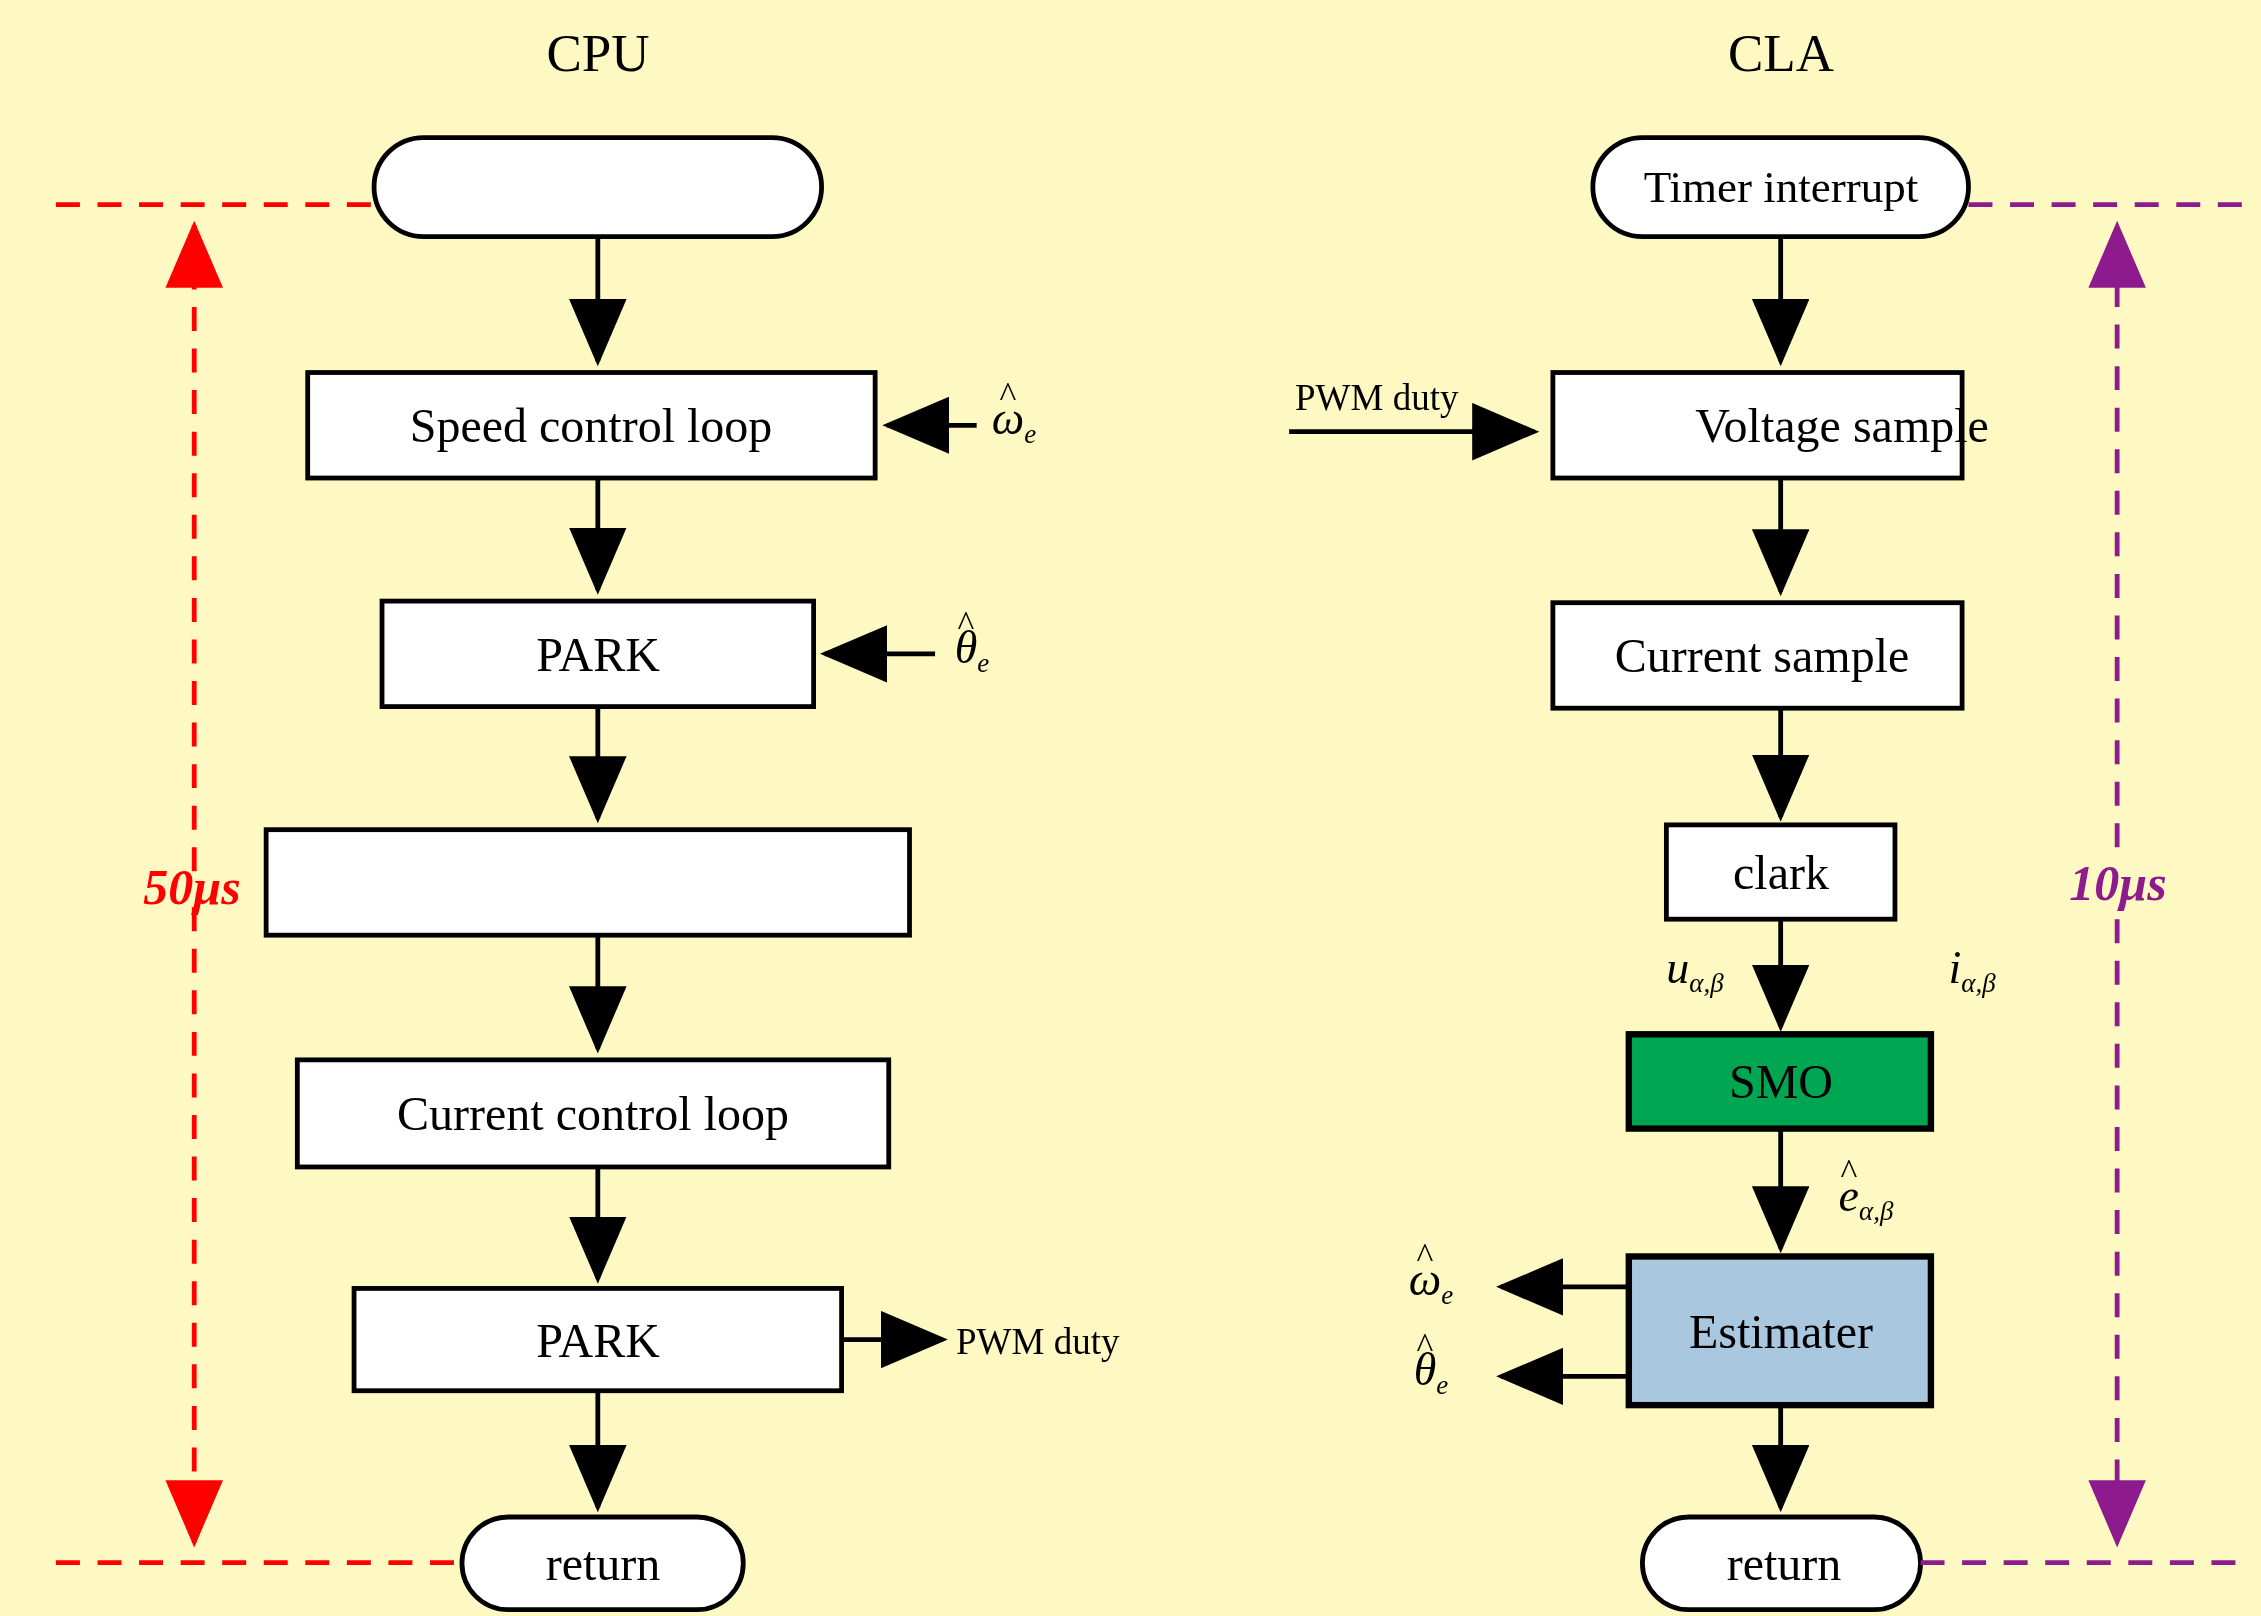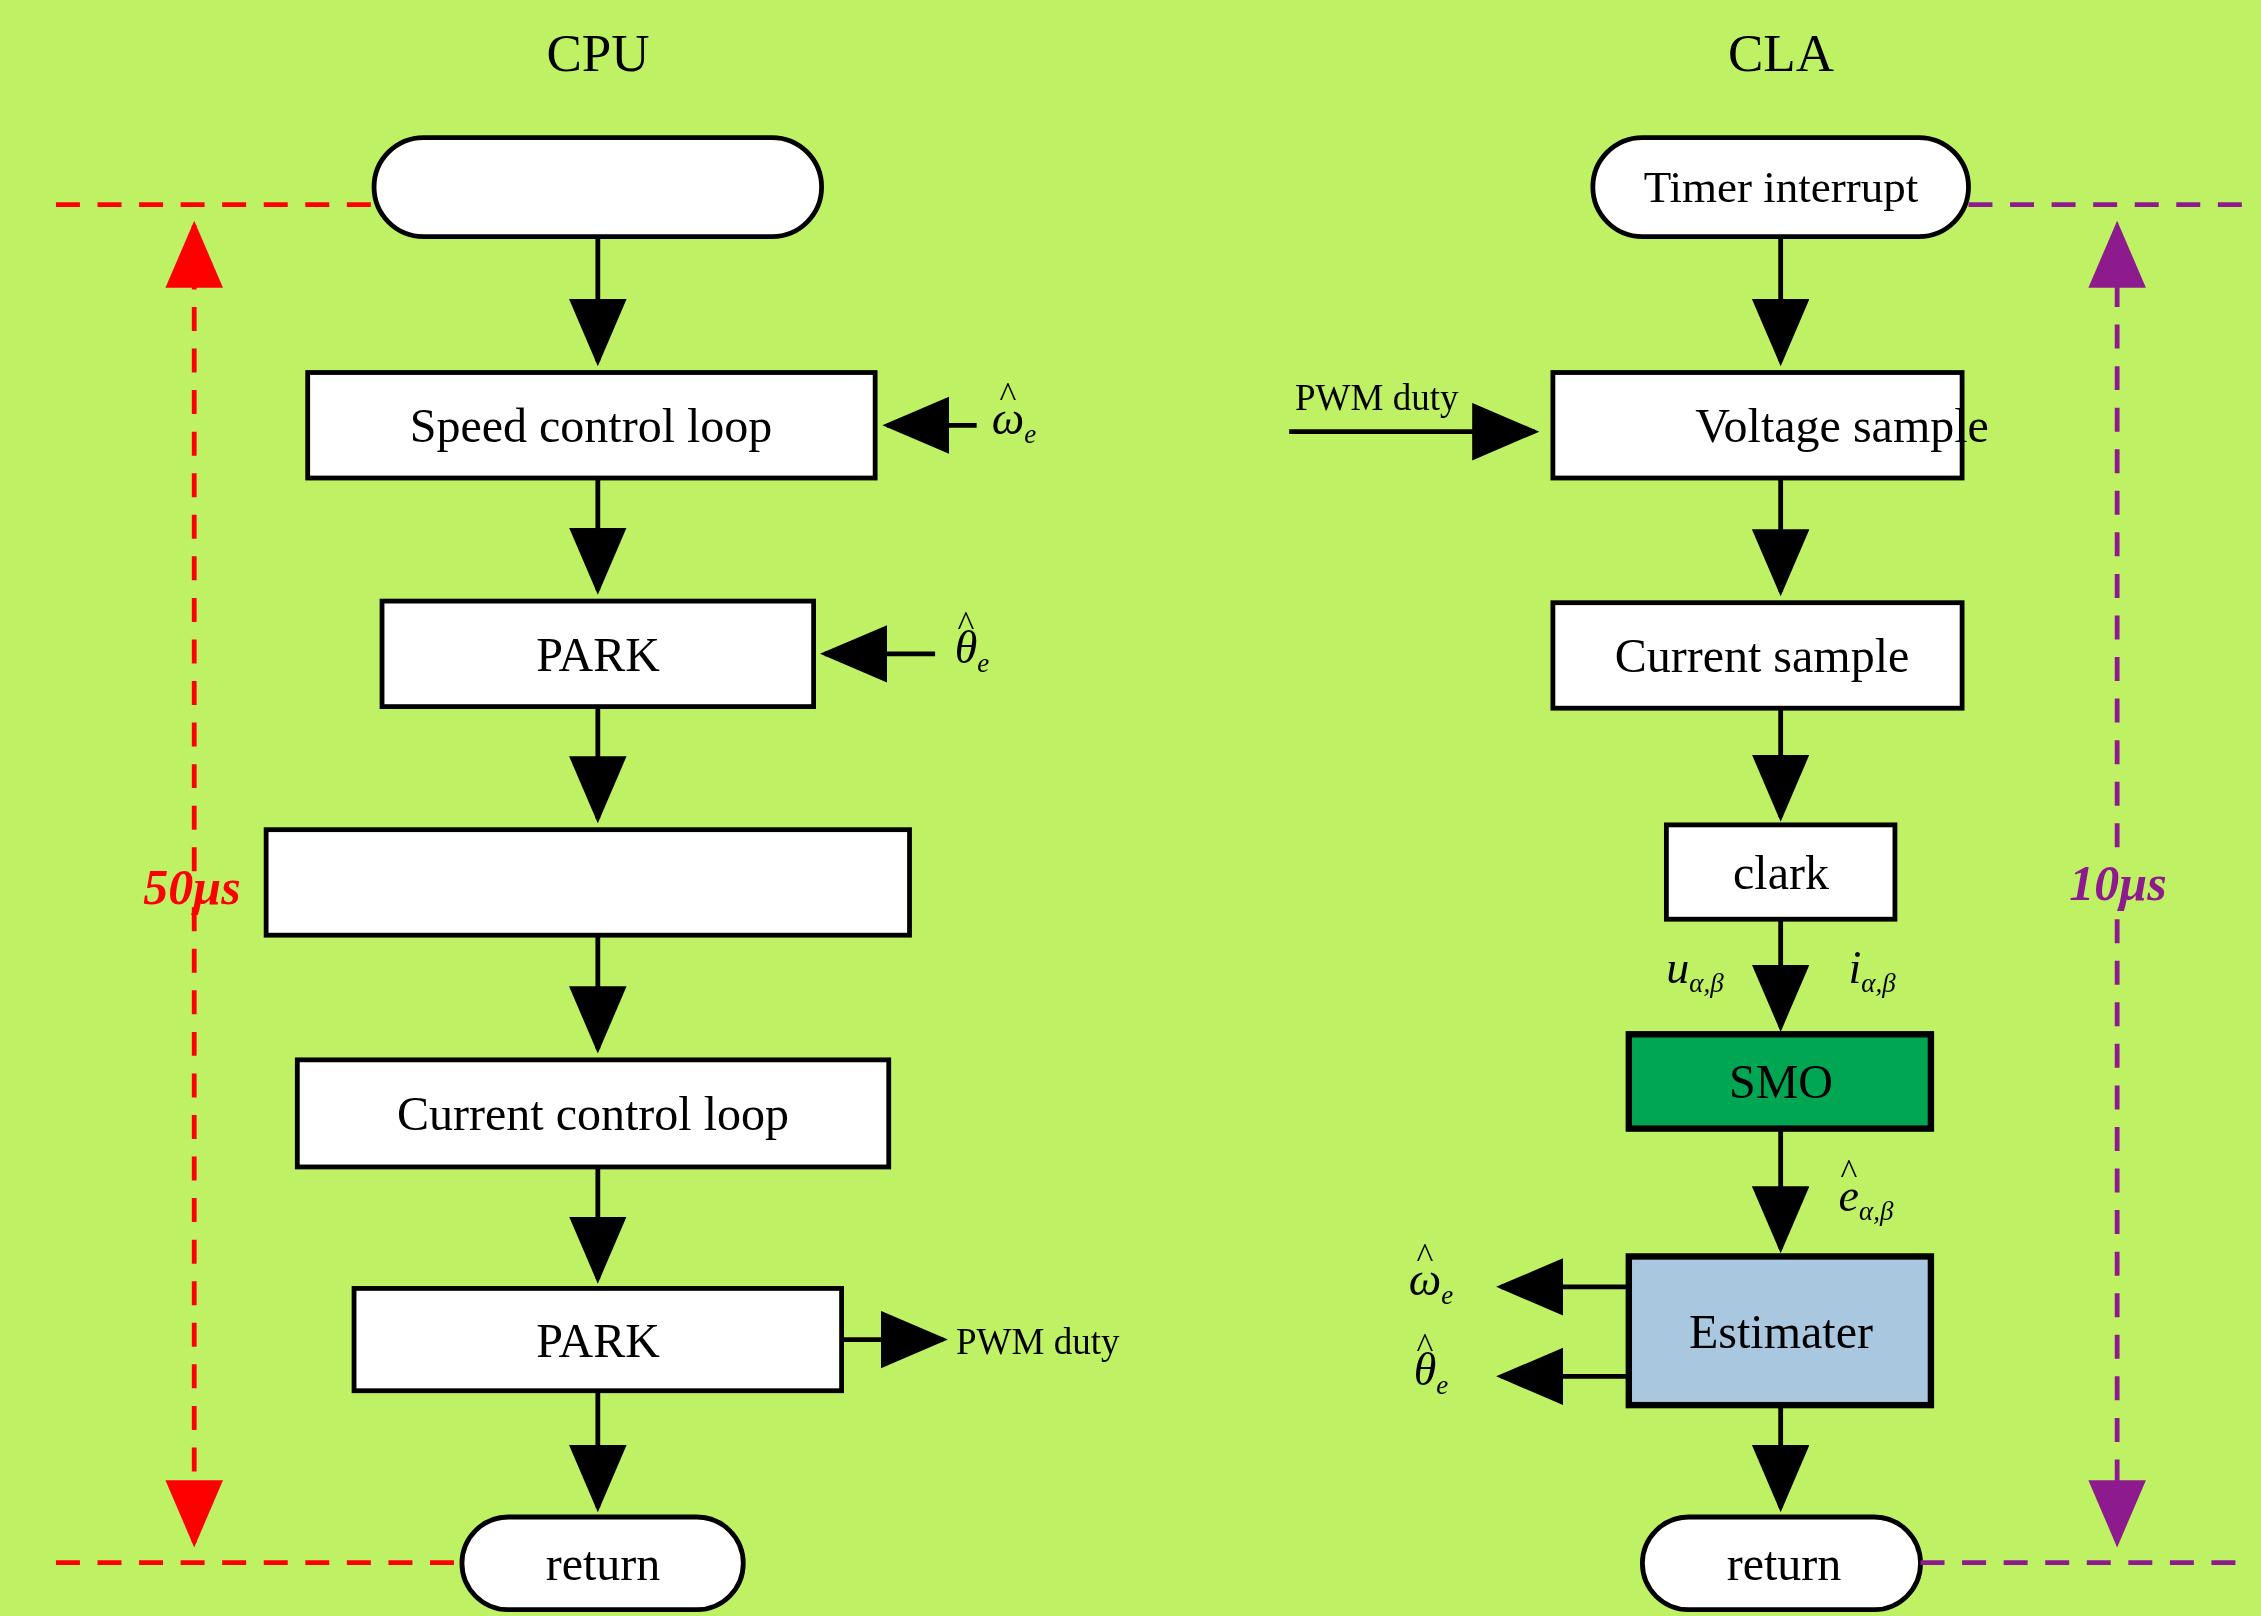--- a/index.html
+++ b/index.html
@@ -1,18 +1,18 @@
 <!DOCTYPE html>
 <html style="font-size:12.8px"><head>
 <meta charset="utf-8">
 <style>
   html,body{margin:0;padding:0;background:#ffffff;}
   body{width:2261px;height:1617px;overflow:hidden;
        font-family:"Liberation Serif","DejaVu Serif",serif;}
-  #stage{position:relative;width:2261px;height:1617px;background:#bef264;}
+  #stage{position:relative;width:2261px;height:1617px;background:#fef9c3;}
   svg{position:absolute;left:0;top:0;width:2261px;height:1617px;}
 
   .lbl{position:absolute;white-space:nowrap;color:#000;
        font-family:"Liberation Serif","DejaVu Serif",serif;}
   .col-title{font-size:53px;}
   .box-text{font-size:48px;}
   .box-text-sm{font-size:45px;}
   .side-text{font-size:37px;}
   .time-lbl{font-size:50px;font-style:italic;font-weight:700;}
   .red{color:#ff0000;}
@@ -132,21 +132,21 @@
   <div class="lbl box-text ctr" style="left:1781px;top:872px;">clark</div>
   <div class="lbl box-text ctr" style="left:1781px;top:1081px;">SMO</div>
   <div class="lbl box-text ctr" style="left:1781px;top:1331px;">Estimater</div>
   <div class="lbl box-text ctr" style="left:1784px;top:1563px;">return</div>
 
   <div class="lbl side-text" style="left:1295px;top:376px;">PWM duty</div>
 
   <div class="lbl mth ctr" style="left:1695px;top:971px;">
     <span>u</span><span class="sub">α,β</span>
   </div>
-  <div class="lbl mth ctr" style="left:1872px;top:971px;">
+  <div class="lbl mth ctr" style="left:1972px;top:971px;">
     <span>i</span><span class="sub">α,β</span>
   </div>
   <div class="lbl mth ctr" style="left:1866px;top:1199px;">
     <span class="hatwrap"><span class="hat">^</span>e</span><span class="sub">α,β</span>
   </div>
 
   <div class="lbl mth ctr" style="left:1431px;top:1283px;">
     <span class="hatwrap"><span class="hat">^</span>ω</span><span class="sub">e</span>
   </div>
   <div class="lbl mth ctr" style="left:1431px;top:1373px;">

